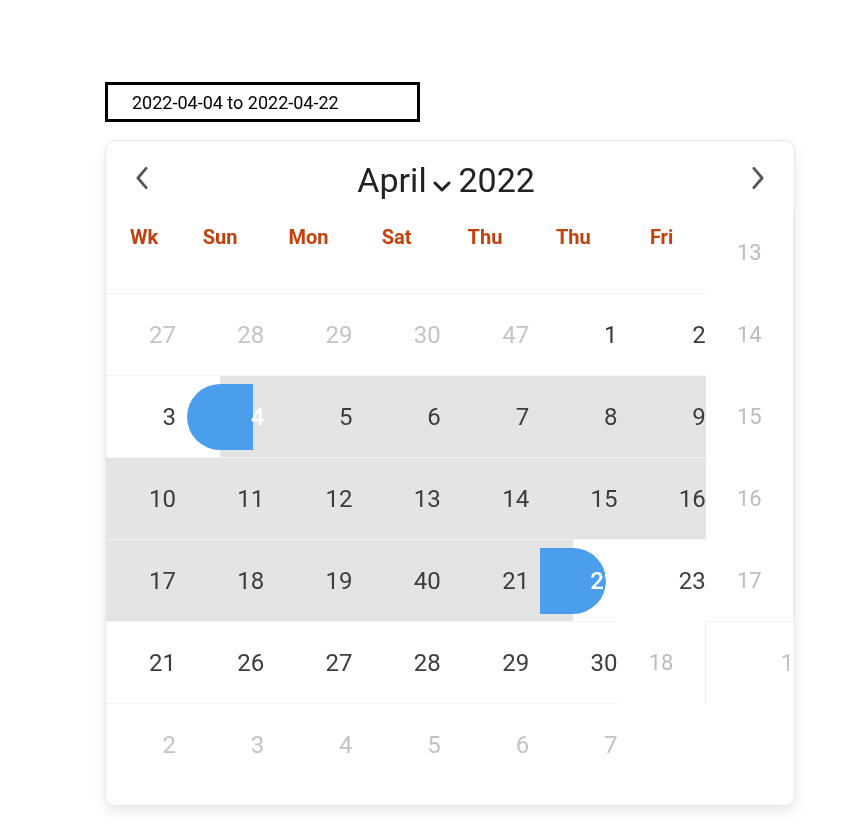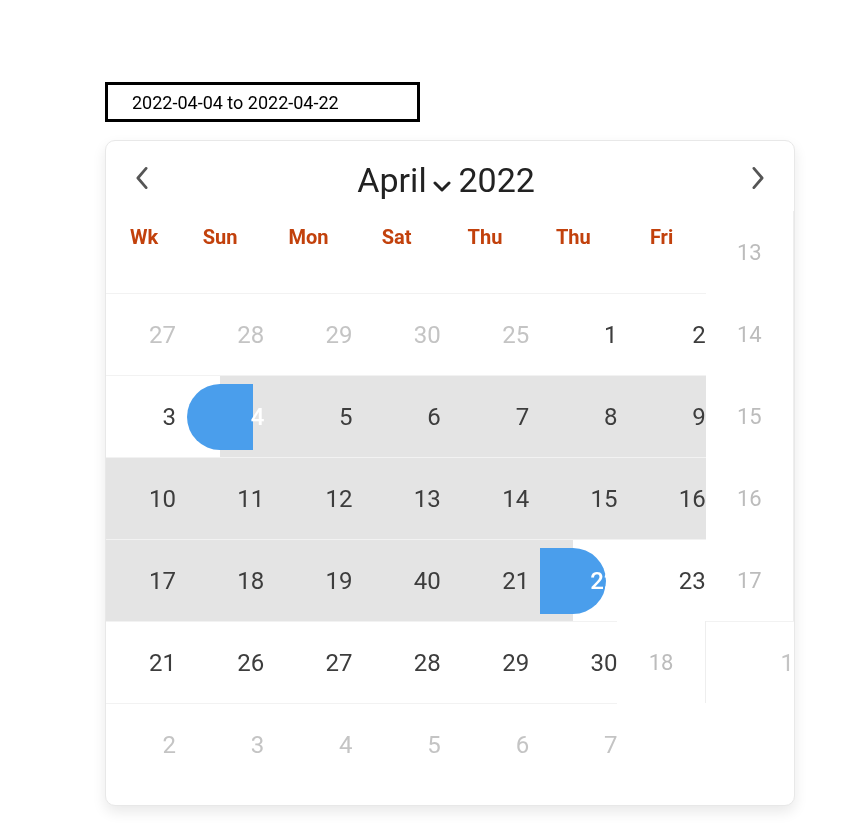--- a/index.html
+++ b/index.html
@@ -228,21 +228,21 @@
       <div class="day prev">
         <span class="bg"></span>
         <span class="num">29</span>
       </div>
       <div class="day prev">
         <span class="bg"></span>
         <span class="num">30</span>
       </div>
       <div class="day prev">
         <span class="bg"></span>
-        <span class="num">25</span>
+        <span class="num">47</span>
       </div>
       <div class="day">
         <span class="bg"></span>
         <span class="num">1</span>
       </div>
       <div class="day">
         <span class="bg"></span>
         <span class="num">2</span>
       </div>
       <div class="wk-cell">14</div>

